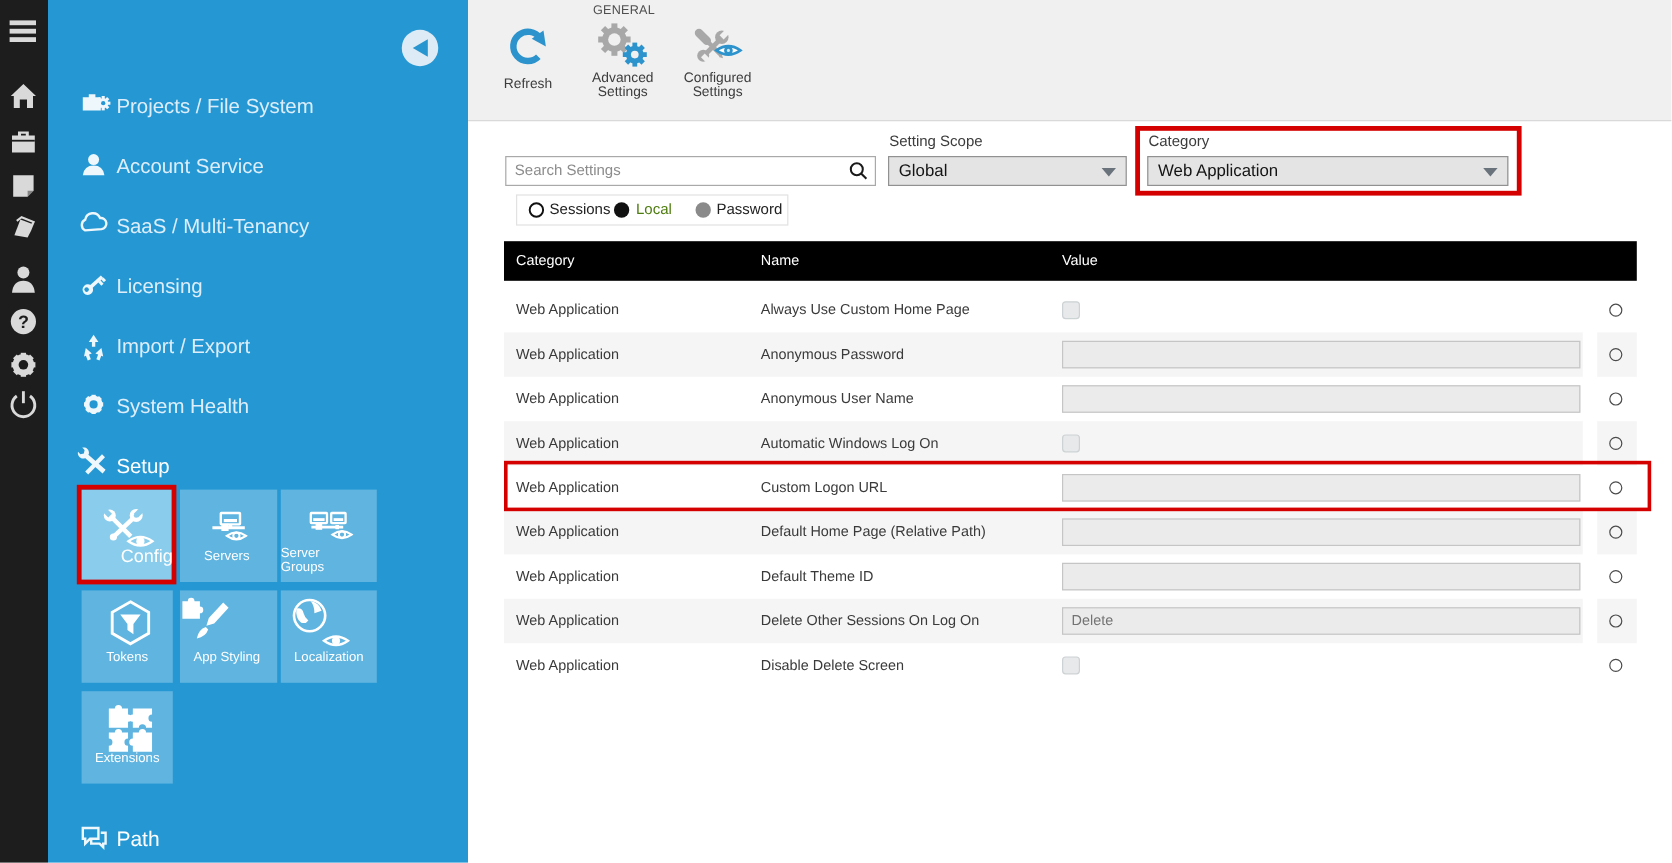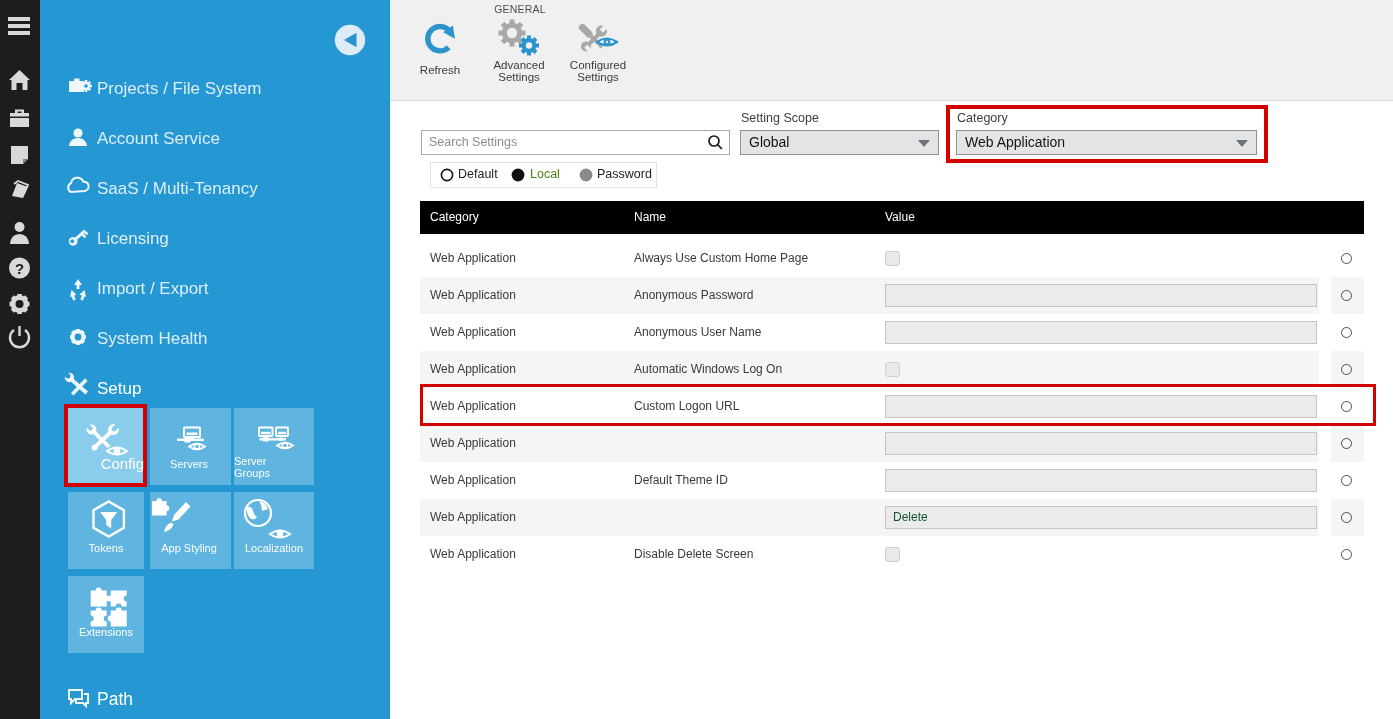--- a/index.html
+++ b/index.html
@@ -12,21 +12,21 @@
 .tlabel{position:absolute;width:100%;left:0;line-height:12px}
 #ribbon{left:390px;top:0;width:1003px;height:101px;background:#f0f0f0;border-bottom:1px solid #d9d9d9}
 .rlabel{position:absolute;font-size:11.5px;color:#3d3d3d;text-align:center;line-height:12px}
 .ctl-label{position:absolute;font-size:12.5px;color:#3c3c3c}
 .dd{position:absolute;height:25px;background:#e4e4e4;border:1px solid #919191;font-size:14px;color:#141414;line-height:23px;padding-left:8px}
 .dd .arr{position:absolute;right:8px;top:9px;width:0;height:0;border-left:6.5px solid transparent;border-right:6.5px solid transparent;border-top:7px solid #6a737b}
 .hdrcell{position:absolute;color:#fff;font-size:12px;top:0;height:33px;line-height:33px}
 .row{position:absolute;left:420px;width:899px;height:37px}
 .rowr{position:absolute;left:1331px;width:33px;height:37px}
 .ct{position:absolute;font-size:12px;color:#3a3a3a;top:0;height:37px;line-height:37px;white-space:nowrap}
-.tb{position:absolute;left:465px;top:6.5px;width:432px;height:23px;background:#ebebeb;border:1px solid #c5c5c5;font-size:12px;color:#14532d;line-height:21px;padding-left:7px}
+.tb{position:absolute;left:465px;top:6.5px;width:432px;height:23px;background:#ebebeb;border:1px solid #c5c5c5;font-size:12px;color:#737373;line-height:21px;padding-left:7px}
 .cb{position:absolute;left:465px;top:11px;width:15px;height:15px;background:#e7e9ea;border:1px solid #cdd2d4;border-radius:3px}
 .radio{position:absolute;left:9.5px;top:13px;width:11px;height:11px;border:1.4px solid #4c4c4c;border-radius:50%}
 </style></head><body>
 
 <div class="abs" id="darkbar">
 <svg width="40" height="719" viewBox="0 0 40 719">
  <g fill="#d9d9d9" stroke="none">
 
   <rect x="8" y="17" width="22" height="4"></rect>
         <rect x="8" y="24" width="22" height="4"></rect>
@@ -302,21 +302,21 @@
 <div class="abs" style="left:946px;top:105px;width:322px;height:58px;border:4px solid #d40000"></div>
 <div class="ctl-label" style="left:957px;top:111px">Category</div>
 <div class="dd" style="left:956px;top:130px;width:301px">Web Application<span class="arr"></span></div>
 
 <div class="abs" style="left:430px;top:162px;width:227px;height:26px;border:1px solid #e2e2e2"></div>
 <svg class="abs" style="left:430px;top:162px" width="227" height="26" viewBox="0 0 227 26">
  <circle cx="17" cy="13" r="5.6" fill="none" stroke="#111" stroke-width="1.6"></circle>
  <circle cx="88" cy="13" r="6.4" fill="#111"></circle>
  <circle cx="156" cy="13" r="6.4" fill="#8a8a8a"></circle>
 </svg>
-<div class="abs" style="left:458px;top:156px;width:200px;height:37px;font-size:12.5px;color:#222;line-height:37px">Default</div>
+<div class="abs" style="left:458px;top:156px;width:200px;height:37px;font-size:12.5px;color:#222;line-height:37px">Sessions</div>
 <div class="abs" style="left:530px;top:156px;width:200px;height:37px;font-size:12.5px;color:#4d7c0f;line-height:37px">Local</div>
 <div class="abs" style="left:597px;top:156px;width:200px;height:37px;font-size:12.5px;color:#222;line-height:37px">Password</div>
 
 <div class="abs" style="left:420px;top:201px;width:944px;height:33px;background:#000">
  <div class="hdrcell" style="left:10px">Category</div>
  <div class="hdrcell" style="left:214px">Name</div>
  <div class="hdrcell" style="left:465px">Value</div>
 </div>
 
 <div class="row" style="top:240px">
@@ -359,37 +359,39 @@
     <span class="ct" style="left:10px">Web Application</span>
     <span class="ct" style="left:214px">Custom Logon URL</span>
     <span class="tb"></span>
   </div>
 <div class="rowr" style="top:388px">
     <span class="radio"></span>
   </div>
 
 <div class="row" style="top:425px;background:#f5f5f5">
     <span class="ct" style="left:10px">Web Application</span>
+    <span class="ct" style="left:214px">Default Home Page (Relative Path)</span>
     <span class="tb"></span>
   </div>
 <div class="rowr" style="top:425px;background:#f5f5f5">
     <span class="radio"></span>
   </div>
 
 <div class="row" style="top:462px">
     <span class="ct" style="left:10px">Web Application</span>
     <span class="ct" style="left:214px">Default Theme ID</span>
     <span class="tb"></span>
   </div>
 <div class="rowr" style="top:462px">
     <span class="radio"></span>
   </div>
 
 <div class="row" style="top:499px;background:#f5f5f5">
     <span class="ct" style="left:10px">Web Application</span>
+    <span class="ct" style="left:214px">Delete Other Sessions On Log On</span>
     <span class="tb">Delete</span>
   </div>
 <div class="rowr" style="top:499px;background:#f5f5f5">
     <span class="radio"></span>
   </div>
 
 <div class="row" style="top:536px">
     <span class="ct" style="left:10px">Web Application</span>
     <span class="ct" style="left:214px">Disable Delete Screen</span>
     <span class="cb"></span>

